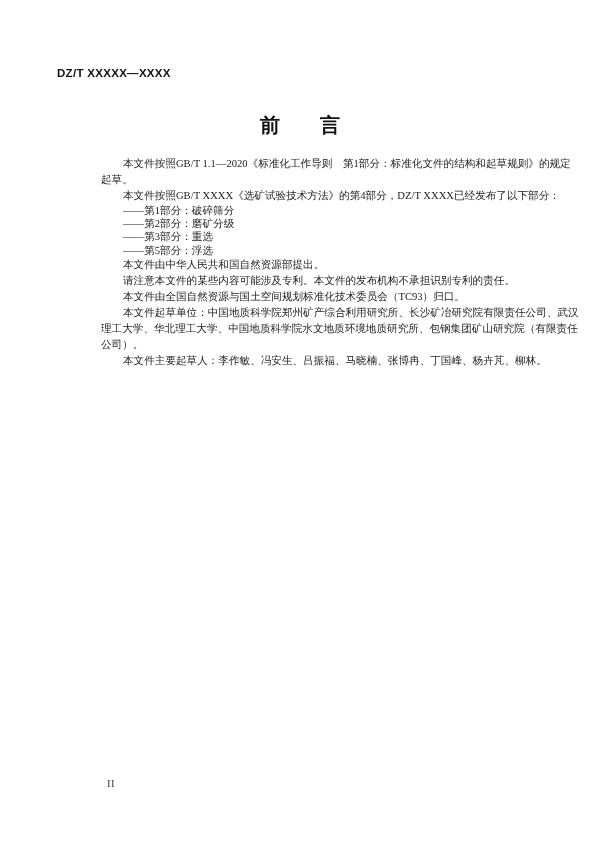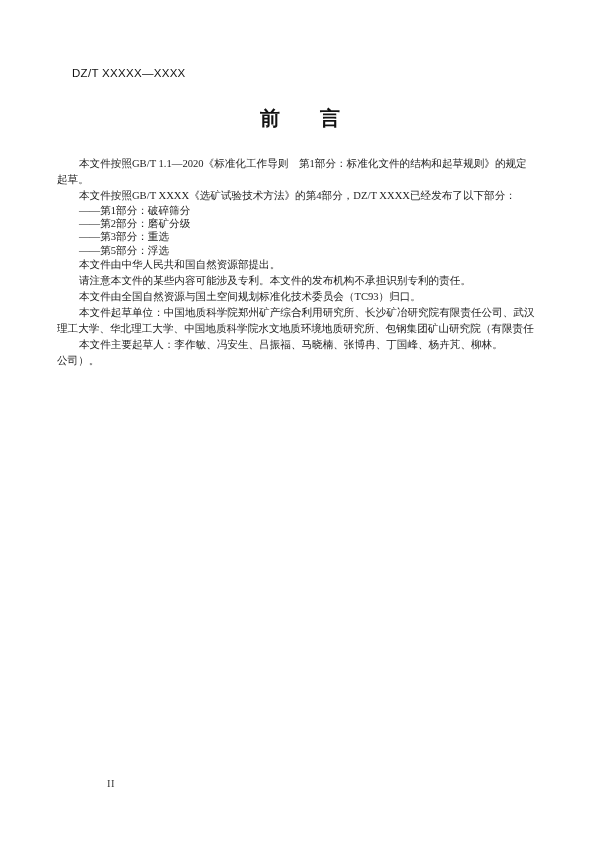--- a/index.html
+++ b/index.html
@@ -14,31 +14,30 @@
     background: #ffffff;
     overflow: hidden;
     color: #1c1c1c;
     font-family: "Liberation Serif", "DejaVu Serif", serif;
   }
   .doc-header {
     position: absolute;
     left: 57px;
     top: 67px;
     font-family: "Liberation Sans", "DejaVu Sans", sans-serif;
-    font-weight: normal;
+    font-weight: bold;
     font-size: 11.5px;
     letter-spacing: 0.3px;
     color: #111111;
     white-space: pre;
-    margin-left: 15px;
   }
   .doc-title {
     position: absolute;
     left: 0;
-    top: 106px;
+    top: 113px;
     width: 600px;
     text-align: center;
     font-family: "Liberation Sans", "DejaVu Sans", sans-serif;
     font-weight: bold;
     font-size: 20px;
     line-height: 24px;
     color: #111111;
     white-space: pre;
   }
   .foreword {
@@ -46,20 +45,21 @@
     left: 57px;
     top: 156px;
     width: 490px;
     font-size: 10.6px;
     color: #1c1c1c;
   }
   .ln {
     height: 16px;
     line-height: 16px;
     white-space: pre;
+    margin-left: 44px;
   }
   .ln.tight {
     height: 13.2px;
     line-height: 13.2px;
   }
   .ln.ind {
     padding-left: 22px;
   }
   .page-number {
     position: absolute;
@@ -87,19 +87,19 @@
     <div class="ln ind">本文件按照GB/T XXXX《选矿试验技术方法》的第4部分，DZ/T XXXX已经发布了以下部分：</div>
     <div class="ln ind tight">——第1部分：破碎筛分</div>
     <div class="ln ind tight">——第2部分：磨矿分级</div>
     <div class="ln ind tight">——第3部分：重选</div>
     <div class="ln ind tight">——第5部分：浮选</div>
     <div class="ln ind">本文件由中华人民共和国自然资源部提出。</div>
     <div class="ln ind">请注意本文件的某些内容可能涉及专利。本文件的发布机构不承担识别专利的责任。</div>
     <div class="ln ind">本文件由全国自然资源与国土空间规划标准化技术委员会（TC93）归口。</div>
     <div class="ln ind">本文件起草单位：中国地质科学院郑州矿产综合利用研究所、长沙矿冶研究院有限责任公司、武汉</div>
     <div class="ln">理工大学、华北理工大学、中国地质科学院水文地质环境地质研究所、包钢集团矿山研究院（有限责任</div>
+    <div class="ln">公司）。</div>
     <div class="ln ind">本文件主要起草人：李作敏、冯安生、吕振福、马晓楠、张博冉、丁国峰、杨卉芃、柳林。</div>
-    <div class="ln">公司）。</div>
   </div>
 
   <div class="page-number">II</div>
 
 </div>
 
 </body></html>

